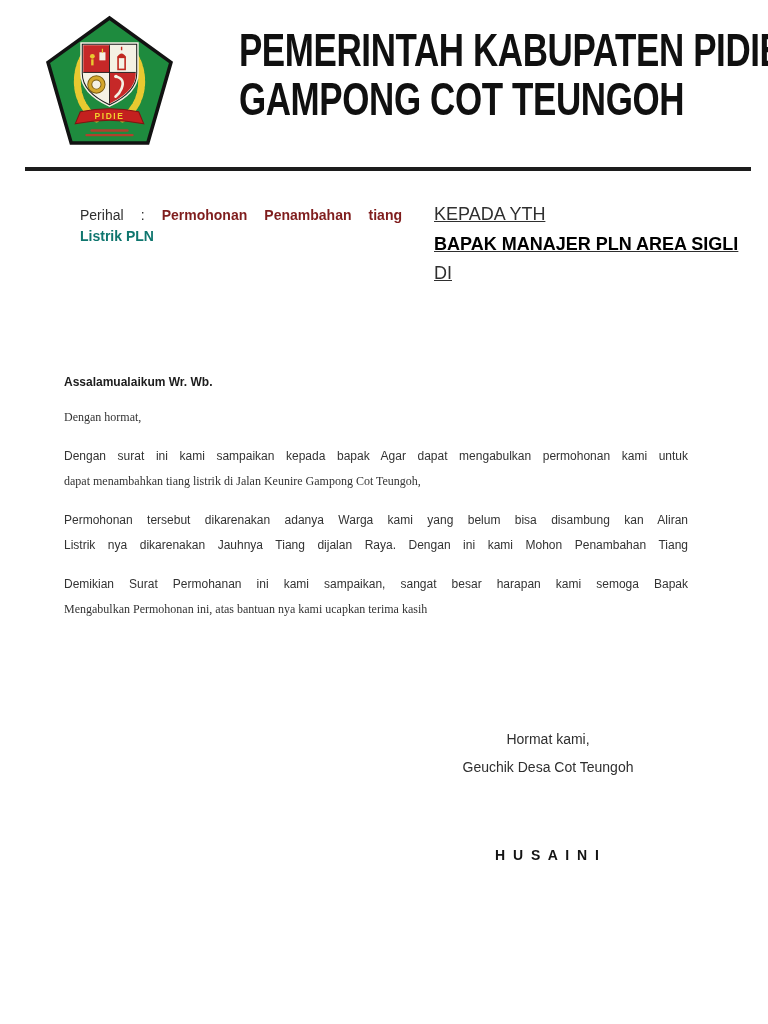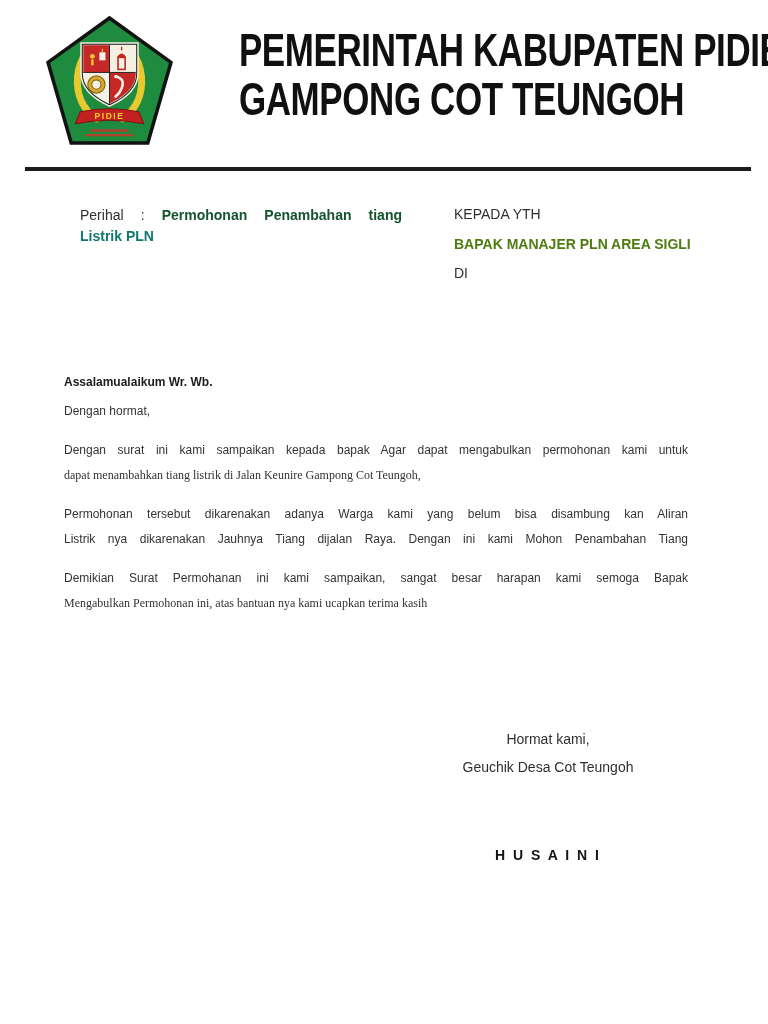--- a/index.html
+++ b/index.html
@@ -9,29 +9,29 @@
   }
   
   .logo{position:absolute;left:44px;top:15px;width:131px;height:131px;text-align:right;}
   .titles{position:absolute;left:176px;top:26px;width:524px;text-align:center;color:#101010;}
   .org-line{font-weight:bold;font-size:46px;line-height:49px;white-space:nowrap;
             transform:scaleX(.76);transform-origin:50% 50%;letter-spacing:-0.5px;}
   .rule{position:absolute;left:25px;top:167px;width:726px;height:4px;background:#1c1c1c;}
   
   .subject{position:absolute;left:80px;top:205px;width:322px;font-size:14px;line-height:20.5px;color:#2f2f2f;}
   .subject .jline{text-align:justify;text-align-last:justify;}
-  .subject b{color:#14532d;}
+  .subject b{color:#7f1d1d;}
   .subject-l2{font-weight:bold;color:#0f766e;}
-  .recipient{position:absolute;left:454px;top:202px;font-size:14px;line-height:24.5px;color:#2f2f2f;}
+  .recipient{position:absolute;left:434px;top:202px;font-size:18px;line-height:24.5px;color:#2f2f2f;text-decoration:underline;}
   .r-line{margin-bottom:5px;white-space:nowrap;}
-  .r-bold{font-weight:bold;color:#4d7c0f;}
+  .r-bold{font-weight:bold;color:#000000;}
   
   .letter-body{position:absolute;left:64px;top:370px;width:624px;font-size:12px;line-height:24.5px;color:#333;}
   .opening-islamic{font-weight:bold;color:#1c1c1c;margin:0 0 2px 0;}
-  .opening{margin:4px 0 15px 0;}
+  .opening{margin:10px 0 15px 0;font-family:Liberation Serif, serif;}
   .para{margin:0 0 15px 0;}
   .jl{text-align:justify;text-align-last:justify;word-spacing:-1px;}
   .jl-last{text-align:left;text-align-last:left;word-spacing:0;font-family:Liberation Serif, serif;}
   
   .signature{position:absolute;left:398px;top:727px;width:300px;text-align:center;
              font-size:14px;line-height:24.5px;color:#2f2f2f;}
   .sig-closing{margin-bottom:3px;}
   .sig-name{margin-top:64px;font-weight:bold;letter-spacing:2px;color:#141414;}
 </style>
 </head>

